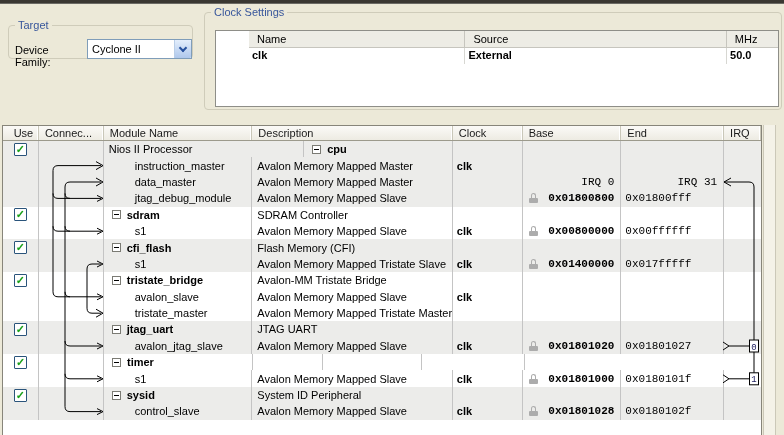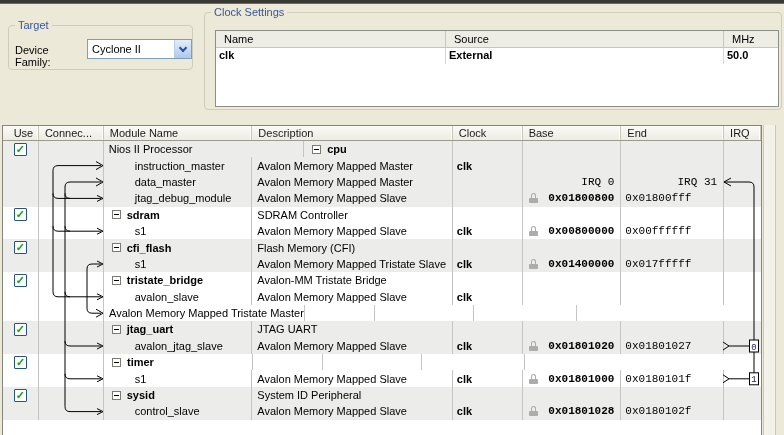--- a/index.html
+++ b/index.html
@@ -5,32 +5,32 @@
   * { margin:0; padding:0; box-sizing:border-box; }
   html,body { width:784px; height:435px; }
   body { font-family:"Liberation Sans", sans-serif; font-size:11px; color:#000; }
   .window { position:relative; width:784px; height:435px; background:#ECE9D8; overflow:hidden; }
   .topbar { position:absolute; left:0; top:0; width:784px; height:4px; background:#3A3832; border-bottom:1px solid #6B6A64; }
 
   
   .groupbox { position:absolute; border:1px solid #CFCCBA; border-radius:4px; }
   .groupbox .gb-label { position:absolute; top:-7px; left:6px; background:#ECE9D8; padding:0 3px; color:#37569B; }
 
-  .gb-target { left:8px; top:25px; width:185px; height:45px; }
+  .gb-target { left:8px; top:25px; width:185px; height:34px; }
   .devfam-row { position:absolute; left:6px; top:13px; width:175px; height:20px; display:flex; align-items:center; }
   .devfam-label { width:68px;margin-top:14px; }
   .combo { position:absolute; left:72px; top:0; width:105px; height:20px; background:#fff; border:1px solid #7F9DB9; display:flex; align-items:center; }
   .combo-text { flex:1; padding-left:4px; white-space:nowrap; overflow:hidden; }
   .combo-btn { width:17px; height:18px; background:linear-gradient(#E3EEFC,#AFC8EC); border-left:1px solid #B9CEE8; border-radius:0 1px 1px 0; display:flex; align-items:center; justify-content:center; }
   .chev { width:6px; height:6px; border-right:2px solid #27519E; border-bottom:2px solid #27519E; transform:rotate(45deg); margin-top:-3px; }
 
   .gb-clock { left:204px; top:12px; width:578px; height:98px; }
 
   
-  .clk-table { position:absolute; left:215px; top:30px; width:564px; height:77px; background:#fff; border:1px solid #8E8E88; }
+  .clk-table { position:absolute; left:215px; top:30px; width:564px; height:77px; background:#fff; border:1px solid #8E8E88;padding-left:33px; }
   .clk-head { display:flex; height:17px; background:#EDECE5; border-bottom:1px solid #C6C5BE; }
   .clk-head .ch { padding:2px 0 0 8px; border-right:1px solid #C6C5BE; }
   .clk-row { display:flex; height:16px; font-weight:bold; }
   .clk-row .cc { padding:1px 0 0 3px; border-right:1px solid #D7D7D2; }
   .cw-name { width:230px; } .cw-source { width:278px; } .cw-mhz { width:54px; border-right:none !important; }
 
   
   .mod-table { position:absolute; left:2px; top:125px; width:760px; height:310px; background:#fff; border:1px solid #87857A; border-bottom:none; }
   .mt-header { position:absolute; left:0; top:0; width:758px; height:15px; display:flex; background:linear-gradient(#FBFAF7,#EDEBE2); border-bottom:1px solid #9C9A8C; }
   .mt-header .hc { height:14px; padding:1px 0 0 6px; border-right:1px solid #C9C7B9; box-shadow:inset -1px 0 0 #fff; white-space:nowrap; overflow:hidden; color:#1a1a1a; }
@@ -275,20 +275,23 @@
           </div>
           <div class="cell c-desc">Avalon Memory Mapped Slave</div>
           <div class="cell c-clk">clk</div>
           <div class="cell c-base"></div>
           <div class="cell c-end"></div>
           <div class="cell c-irq"></div>
         </div>
         <div class="mrow">
           <div class="cell c-use"></div>
           <div class="cell c-conn"></div>
+          <div class="cell c-mod">
+            <span class="pname">tristate_master</span>
+          </div>
           <div class="cell c-desc">Avalon Memory Mapped Tristate Master</div>
           <div class="cell c-clk"></div>
           <div class="cell c-base"></div>
           <div class="cell c-end"></div>
           <div class="cell c-irq"></div>
         </div>
         <div class="mrow zebra">
           <div class="cell c-use">
             <span class="checkbox">✓</span>
           </div>

